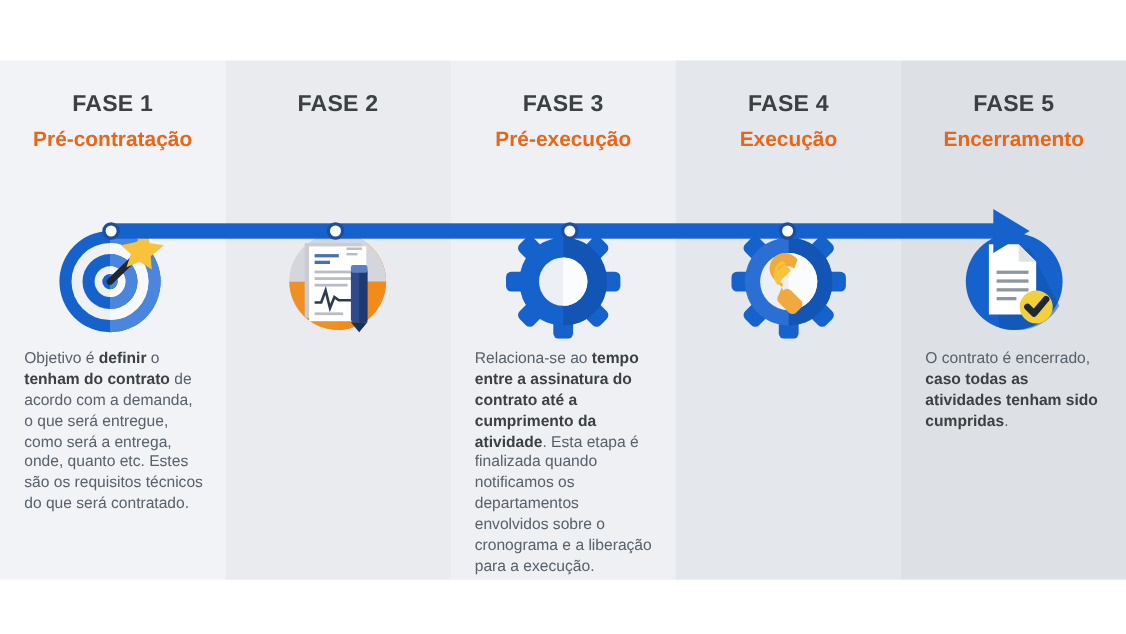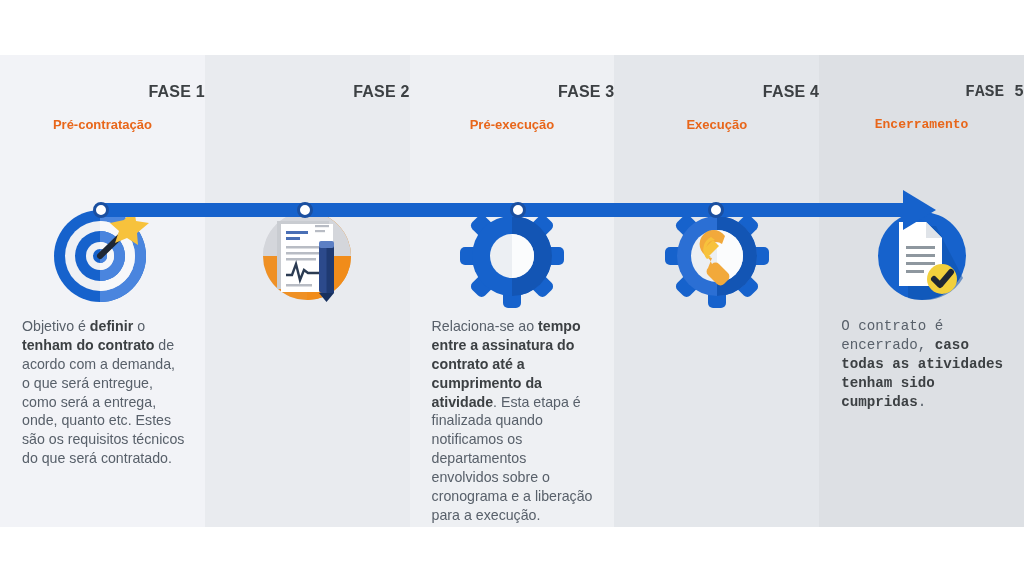--- a/index.html
+++ b/index.html
@@ -17,33 +17,33 @@
   }
   .phase-col {
     position: relative;
     width: 204.8px;
     height: 100%;
   }
   .phase-col.tint-a { background: #f2f3f7; }
   .phase-col.tint-b { background: #e9ebef; }
   .phase-col.tint-c { background: #eef0f3; text-decoration: underline; }
   .phase-col.tint-d { background: #e4e7eb; }
-  .phase-col.tint-e { background: #dde0e4; font-family: Liberation Mono, monospace; }
+  .phase-col.tint-e { background: #dde0e4; }
 
   .phase-title {
     position: absolute; top: 28px; left: 0; width: 100%;
-    text-align: right;
-    font-size: 16px; font-weight: bold;
+    text-align: center;
+    font-size: 21px; font-weight: bold;
     color: #3c4043;
     letter-spacing: .2px;
   }
   .phase-sub {
     position: absolute; top: 62px; left: 0; width: 100%;
     text-align: center;
-    font-size: 13px; font-weight: bold;
+    font-size: 19px; font-weight: bold;
     color: #e8661a;
   }
 
   
   #timeline {
     position: absolute;
     left: 0; top: 0; width: 1024px; height: 472px;
     pointer-events: none;
   }
   .tl-bar {

